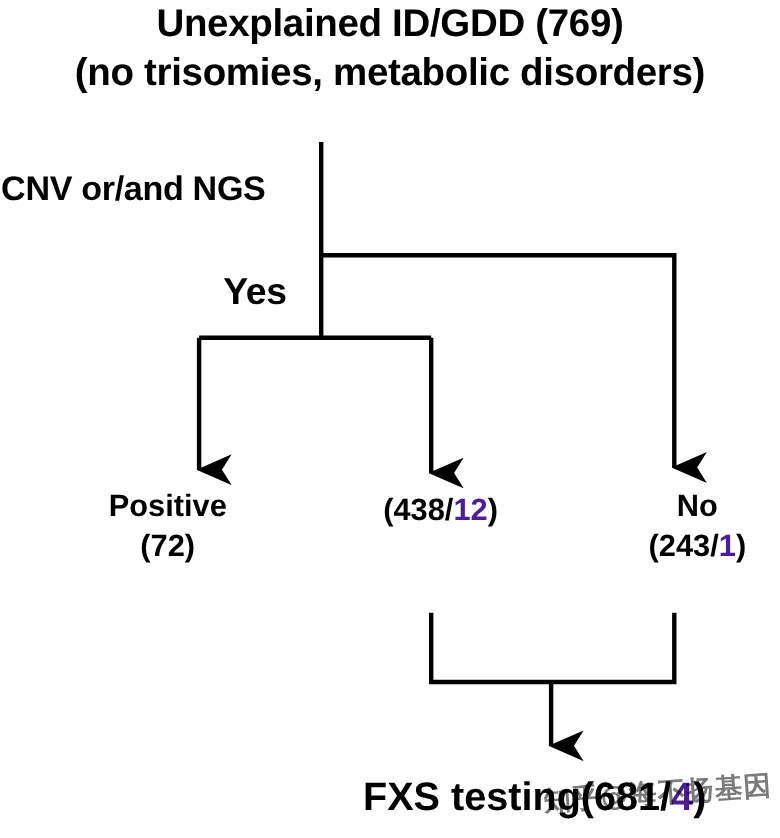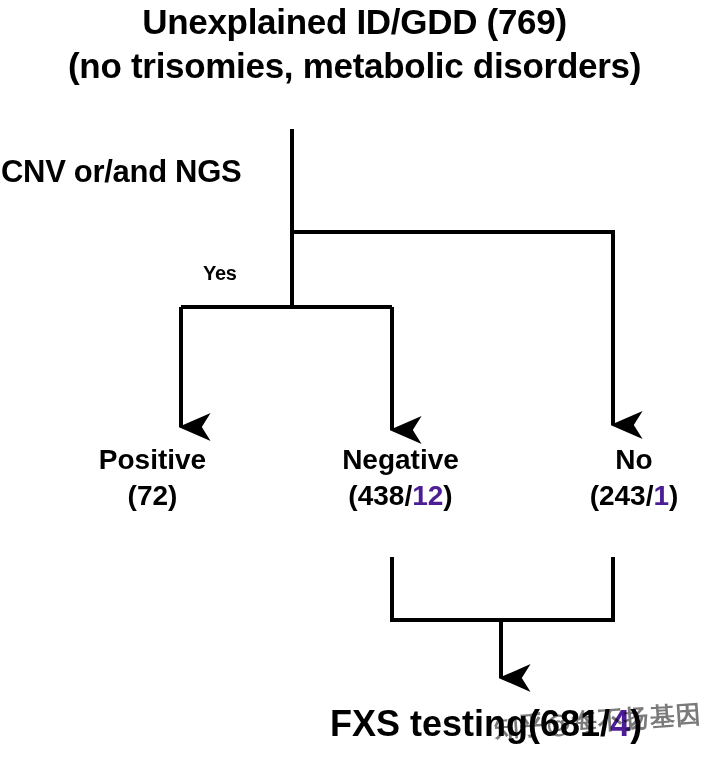--- a/index.html
+++ b/index.html
@@ -33,22 +33,22 @@
     left: 0; top: 46px;
     width: 709px;
     text-align: center;
     font-size: 35px;
   }
   #label-cnv {
     left: 1px; top: 154px;
     font-size: 31px;
   }
   #label-yes {
-    left: 203px; top: 262px;
-    font-size: 20px;
+    left: 203px; top: 246px;
+    font-size: 34px;
   }
   .leafbox {
     position: absolute;
     text-align: center;
     font-size: 28px;
     font-weight: bold;
   }
   .leafbox .l2 { display: block; margin-top: 4px; }
   #leaf-positive { left: 55px;  top: 444px; width: 195px; }
   #leaf-negative { left: 293px; top: 444px; width: 215px; }
@@ -116,21 +116,20 @@
     <path d="M392,557 L392,620 L613,620 L613,557" stroke="#000" stroke-width="4" fill="none"></path>
     <path d="M501,620 L501,678" stroke="#000" stroke-width="4" fill="none" marker-end="url(#arrowhead)"></path>
   </svg>
 
   <div class="leafbox" id="leaf-positive">
     <span>Positive</span>
     <span class="l2">(72)</span>
   </div>
 
   <div class="leafbox" id="leaf-negative">
-    <span>Negative</span>
     <span class="l2"><span>(438/</span><span class="red">12</span><span>)</span></span>
   </div>
 
   <div class="leafbox" id="leaf-no">
     <span>No</span>
     <span class="l2"><span>(243/</span><span class="red">1</span><span>)</span></span>
   </div>
 
   <div id="final-text"><span>FXS testing</span><span>(681/</span><span class="red">4</span><span>)</span></div>
 

